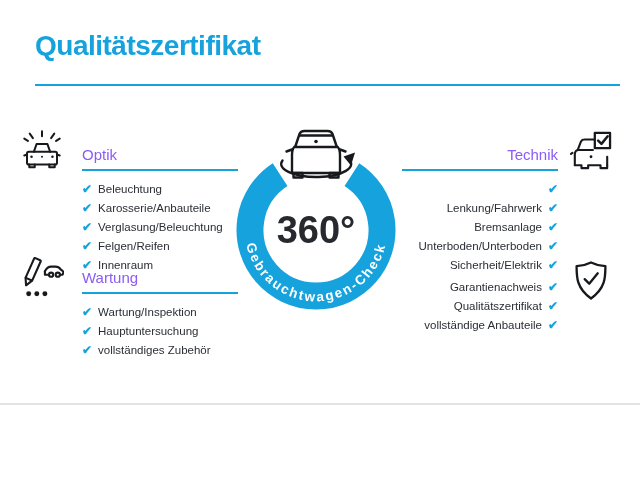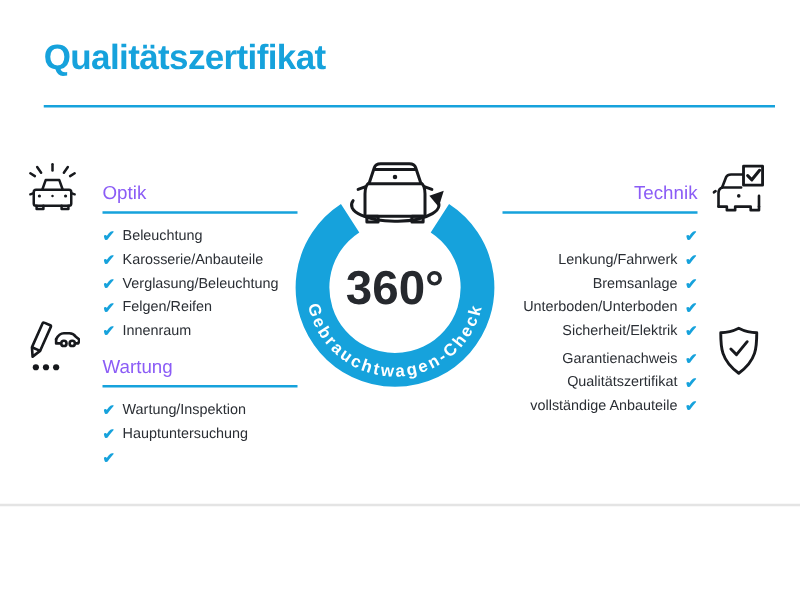--- a/index.html
+++ b/index.html
@@ -18,21 +18,21 @@
   .sec ul{list-style:none;margin:8px 0 0 0;padding:0;}
   .sec li{display:flex;align-items:center;gap:6px;height:19px;font-size:11.5px;color:#2a2e34;}
   .sec .check{color:#16a2dc;font-size:12px;font-weight:bold;line-height:1;}
   .sec.right{text-align:right;}
   .sec.right li{justify-content:flex-end;}
   .sec.right .check{order:2;}
   .sec.right .label{order:1;}
 
   #sec-optik{left:82px;top:146px;}
   #sec-technik{left:402px;top:146px;}
-  #sec-wartung{left:82px;top:269px;margin-top:16px;}
+  #sec-wartung{left:82px;top:269px;}
   #sec-garantie{left:402px;top:269px;}
 
   
   .icon-box svg{display:block;}
   #icon-optik{left:22px;top:128px;}
   #icon-technik{left:570px;top:131px;}
   #icon-wartung{left:22px;top:257px;}
   #icon-garantie{left:573px;top:259px;}
 
   
@@ -163,20 +163,21 @@
       <li>
           <span class="check">✔</span>
           <span class="label">Wartung/Inspektion</span>
         </li>
       <li>
           <span class="check">✔</span>
           <span class="label">Hauptuntersuchung</span>
         </li>
       <li>
           <span class="check">✔</span>
+          <span class="label">vollständiges Zubehör</span>
         </li>
     </ul>
   </div>
 
   <div class="abs sec right" id="sec-garantie">
     <ul>
       <li>
           <span class="check">✔</span>
           <span class="label">Garantienachweis</span>
         </li>

